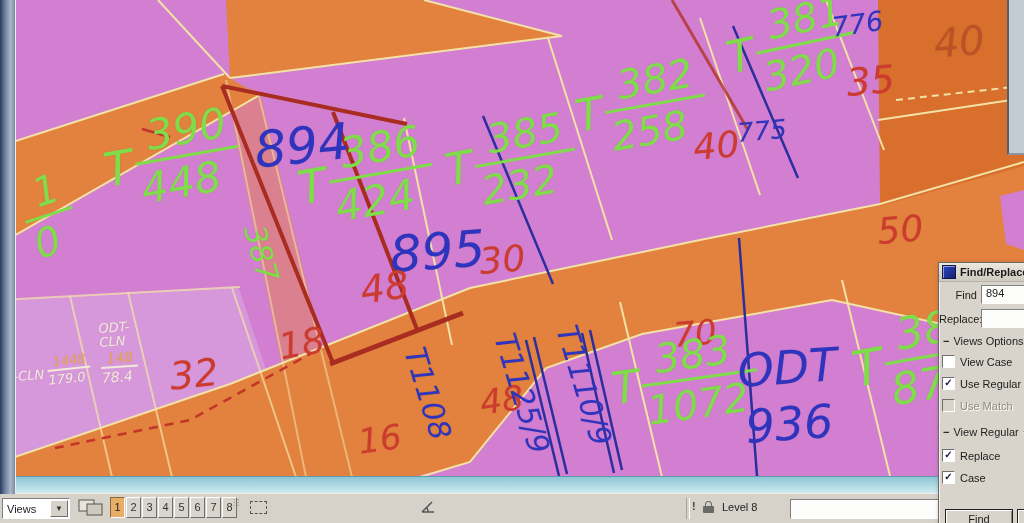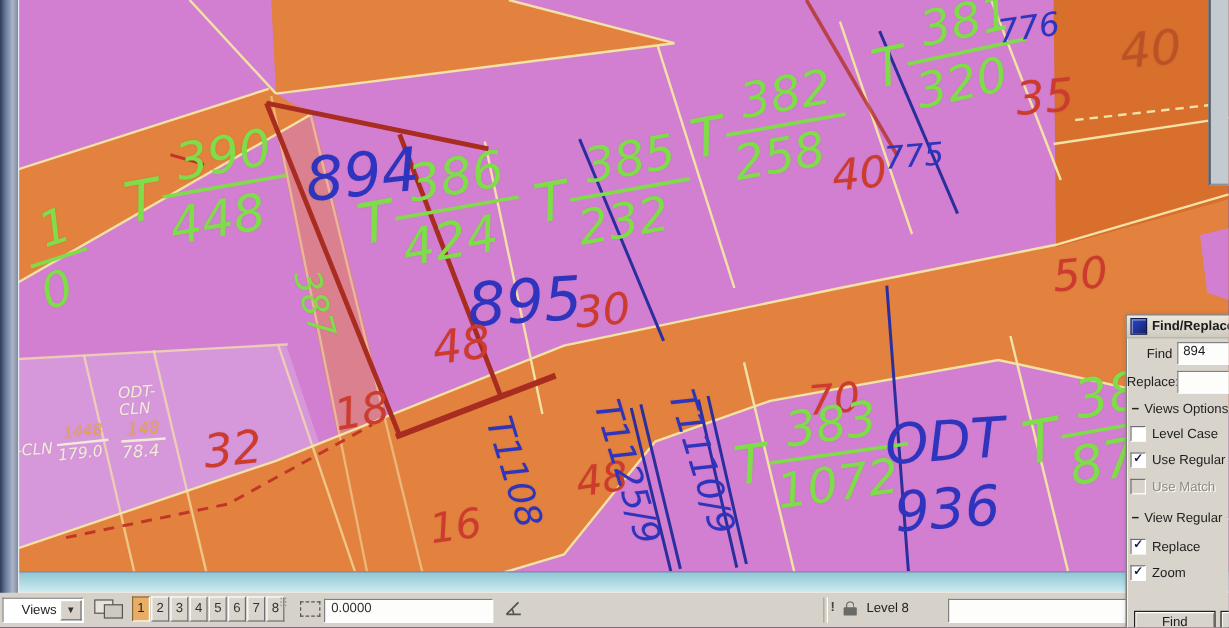--- a/index.html
+++ b/index.html
@@ -30,21 +30,21 @@
 
   .view-bottom-border{position:absolute;left:0;top:476px;width:1024px;height:17px;z-index:3;
       background:linear-gradient(#8fc6d4,#cfeef2);border-top:1px solid #5d9cb0;}
 
   
   .statusbar{position:absolute;left:0;top:493px;width:1024px;height:30px;z-index:4;
       background:#d6d2c9;border-top:1px solid #f2efe8;font-size:11px;color:#222;}
   .sb-item{position:absolute;}
   .combo{left:2px;top:4px;width:66px;height:19px;background:#fff;
       border:1px solid;border-color:#808080 #fff #fff #808080;display:flex;align-items:center;}
-  .combo .cb-text{flex:1;padding-left:4px;margin-left:11px;}
+  .combo .cb-text{flex:1;padding-left:4px;}
   .combo .cb-arrow{width:16px;height:15px;margin:1px;background:#d6d2c9;
       border:1px solid;border-color:#fff #6f6f6f #6f6f6f #fff;
       font-size:8px;line-height:15px;text-align:center;color:#333;}
   .win-icon{left:78px;top:5px;width:26px;height:17px;}
   .viewbtns{left:110px;top:3px;display:flex;}
   .viewbtn{width:13px;height:19px;margin-right:1px;background:#d9d5cc;
       border:1px solid;border-color:#fff #6f6f6f #6f6f6f #fff;
       font-size:11px;text-align:center;line-height:18px;color:#333;}
   .viewbtn.active{background:#e9ae66;border-color:#8a6a3a #fff #fff #8a6a3a;color:#222;}
   .dots{left:233px;top:5px;color:#9a968c;font-size:10px;letter-spacing:1px;line-height:8px;}
@@ -269,21 +269,20 @@
         <div class="viewbtn">2</div>
         <div class="viewbtn">3</div>
         <div class="viewbtn">4</div>
         <div class="viewbtn">5</div>
         <div class="viewbtn">6</div>
         <div class="viewbtn">7</div>
         <div class="viewbtn">8</div>
       </div>
     <div class="sb-item dots">⁝⁝</div>
     <div class="sb-item marquee-icon"></div>
-    <div class="sb-item sb-field f1">0.0000</div>
     <div class="sb-item angle-icon">
       <svg width="18" height="14" viewBox="0 0 18 14">
         <path d="M2,12 L14,12 M2,12 L12,2 M8,12 A7,7 0 0 0 6.5,7.5" stroke="#555" stroke-width="1.5" fill="none"></path>
       </svg>
     </div>
     <div class="sb-item sb-sep" style="left:686px"></div>
     <div class="sb-item excl">!</div>
     <div class="sb-item lock-icon">
       <span class="lock-shackle"></span>
         <span class="lock-body"></span>
@@ -308,21 +307,21 @@
     </div>
 
     <div class="sect" style="top:72px">
       <span class="dash">−</span>
       <span>Views Options</span>
       <span class="rule"></span>
     </div>
 
     <div class="cb-row" style="top:92px">
       <span class="cb-box"></span>
-      <span class="cb-label">Level Case</span>
+      <span class="cb-label">View Case</span>
     </div>
     <div class="cb-row" style="top:114px">
       <span class="cb-box">✓</span>
       <span class="cb-label">Use Regular E</span>
     </div>
     <div class="cb-row disabled" style="top:136px">
       <span class="cb-box"></span>
       <span class="cb-label">Use Match</span>
     </div>
 
@@ -331,20 +330,20 @@
       <span>View Regular</span>
       <span class="rule"></span>
     </div>
 
     <div class="cb-row" style="top:186px">
       <span class="cb-box">✓</span>
       <span class="cb-label">Replace</span>
     </div>
     <div class="cb-row" style="top:208px">
       <span class="cb-box">✓</span>
-      <span class="cb-label">Zoom</span>
+      <span class="cb-label">Case</span>
     </div>
 
     <div class="dlg-btn" style="left:6px">Find</div>
     <div class="dlg-btn second"></div>
   </div>
 
 </div>
 
 </body></html>

